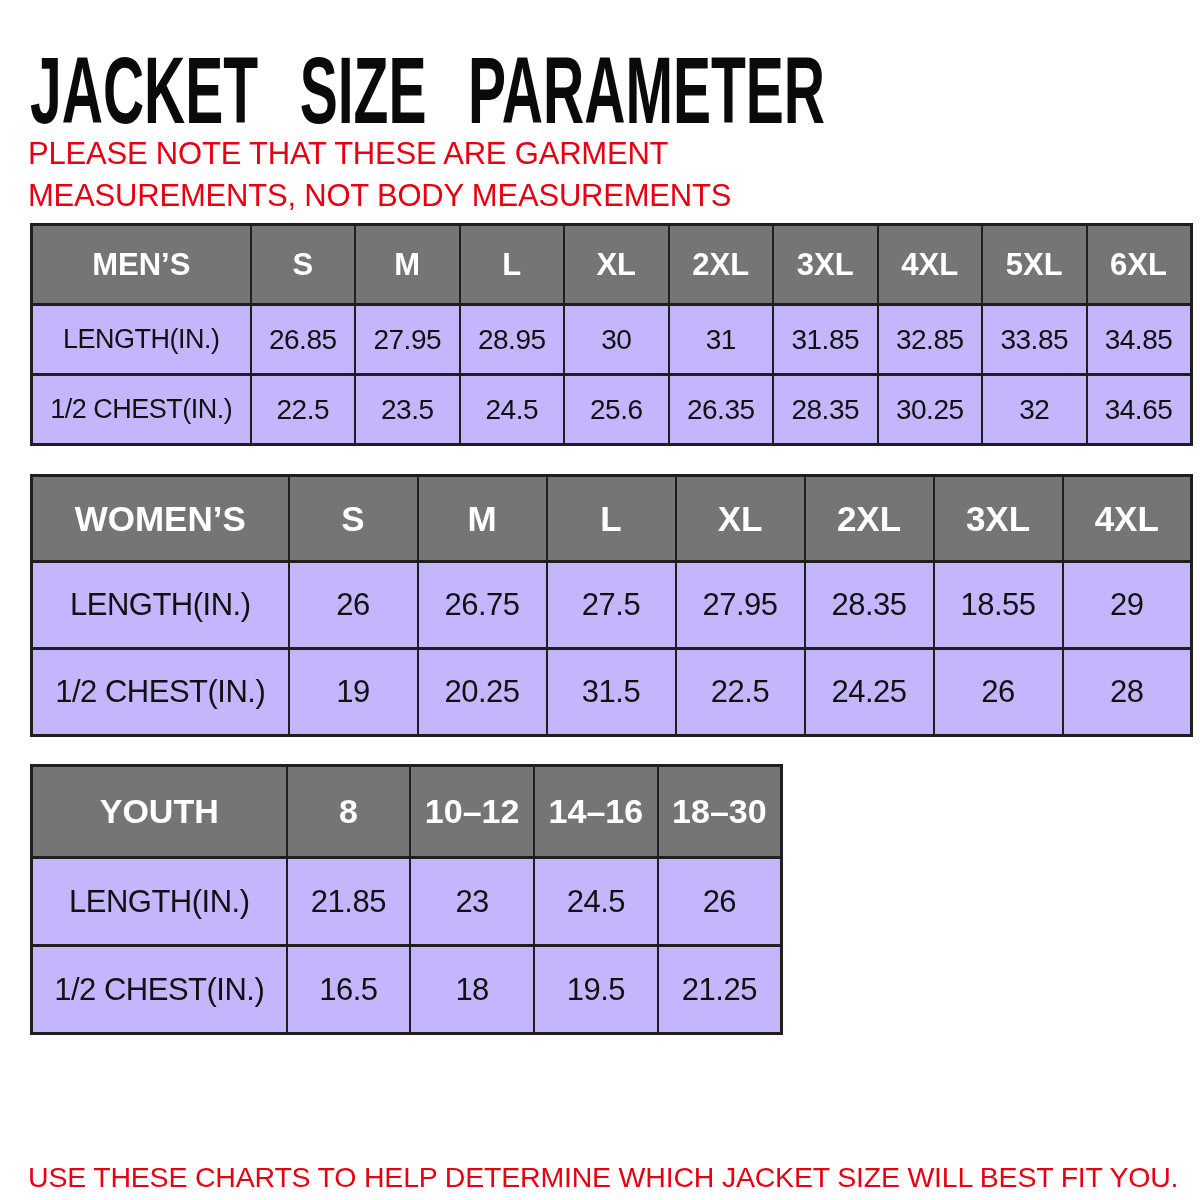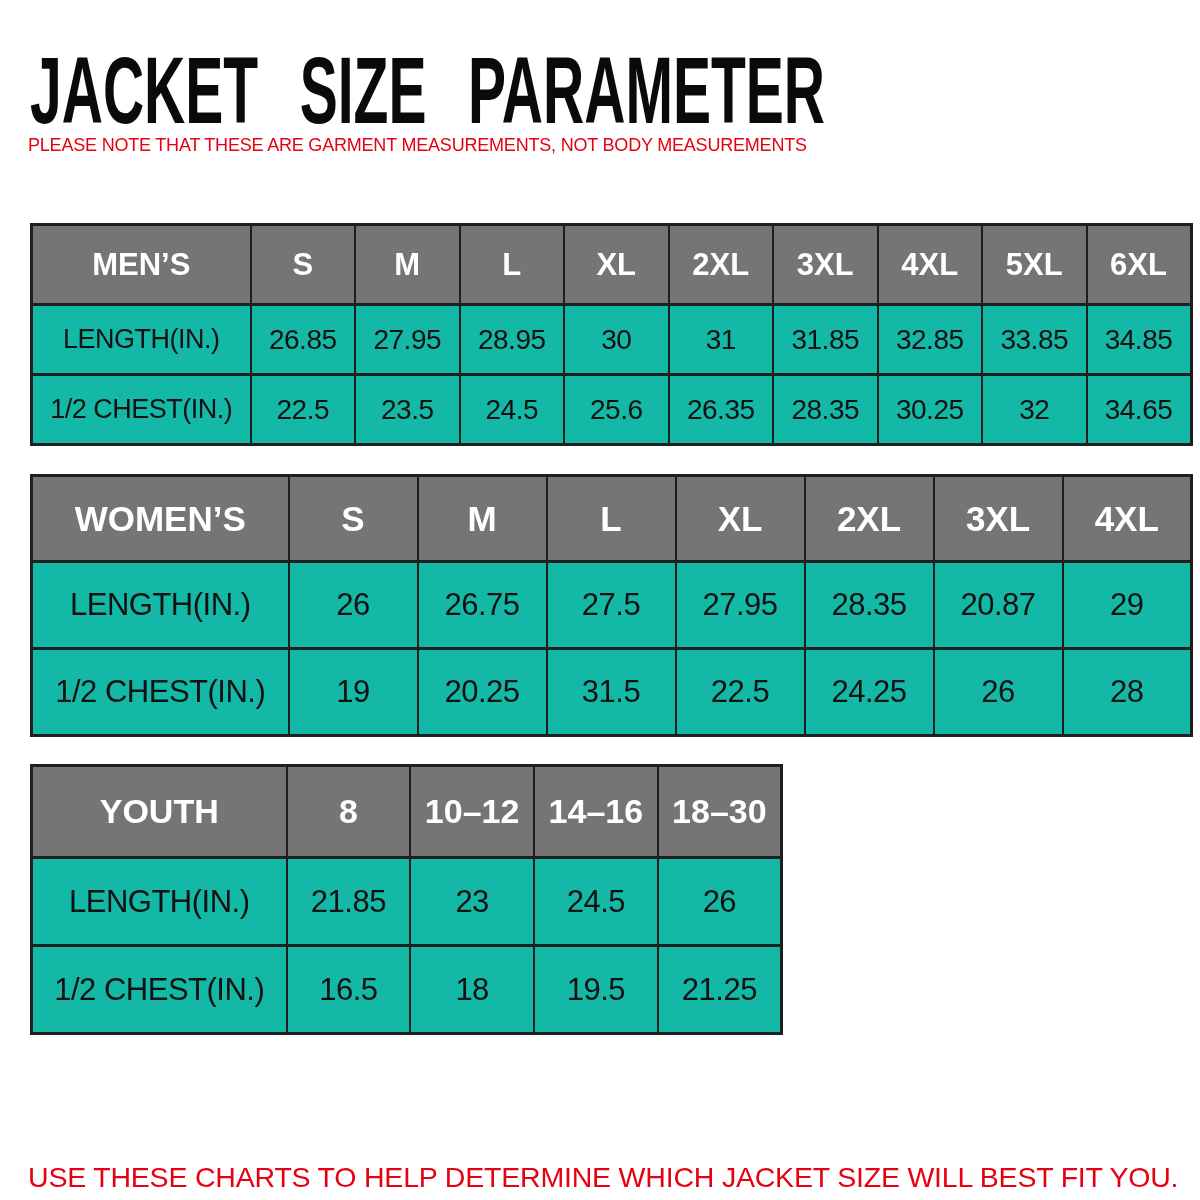--- a/index.html
+++ b/index.html
@@ -15,25 +15,25 @@
     margin-top:27px;
   }
   .title{
     position:absolute;top:16px;left:30px;margin:0;
     font-size:92px;font-weight:700;line-height:1;color:#0a0a0a;
     white-space:nowrap;word-spacing:0.45em;letter-spacing:0;
     transform:scale(0.62,1.02);transform-origin:0 0;
   }
   .note{
     position:absolute;top:106px;left:28px;width:915px;margin:0;
-    font-size:18px;line-height:1.36;color:var(--red);font-weight:400;
+    font-size:31px;line-height:1.36;color:var(--red);font-weight:400;
     letter-spacing:-0.2px;
   }
   .size-table{
-    position:absolute;border-collapse:collapse;table-layout:fixed;background:#14b8a6;
+    position:absolute;border-collapse:collapse;table-layout:fixed;background:#c4b5fd;
     border:3px solid var(--border);color:var(--text);padding-left:12px;
   }
   .size-table th,.size-table td{
     border:2px solid var(--border);border-top-width:3px;border-bottom-width:3px;
     padding:0;text-align:center;vertical-align:middle;overflow:hidden;
     letter-spacing:-0.5px;font-weight:400;
   }
   .size-table thead th{
     background:var(--header_gray);color:#ffffff;font-weight:700;letter-spacing:0;
   }
@@ -159,21 +159,21 @@
       </tr>
     </thead>
     <tbody>
       <tr>
         <td class="row-label">LENGTH(IN.)</td>
         <td>26</td>
         <td>26.75</td>
         <td>27.5</td>
         <td>27.95</td>
         <td>28.35</td>
-        <td>20.87</td>
+        <td>18.55</td>
         <td>29</td>
       </tr>
       <tr>
         <td class="row-label">1/2 CHEST(IN.)</td>
         <td>19</td>
         <td>20.25</td>
         <td>31.5</td>
         <td>22.5</td>
         <td>24.25</td>
         <td>26</td>

